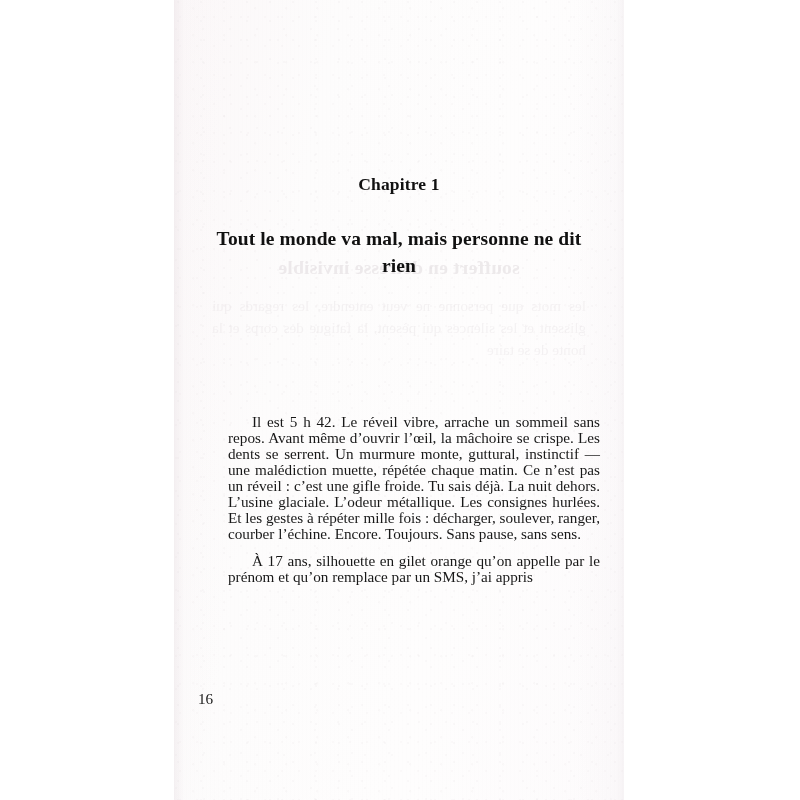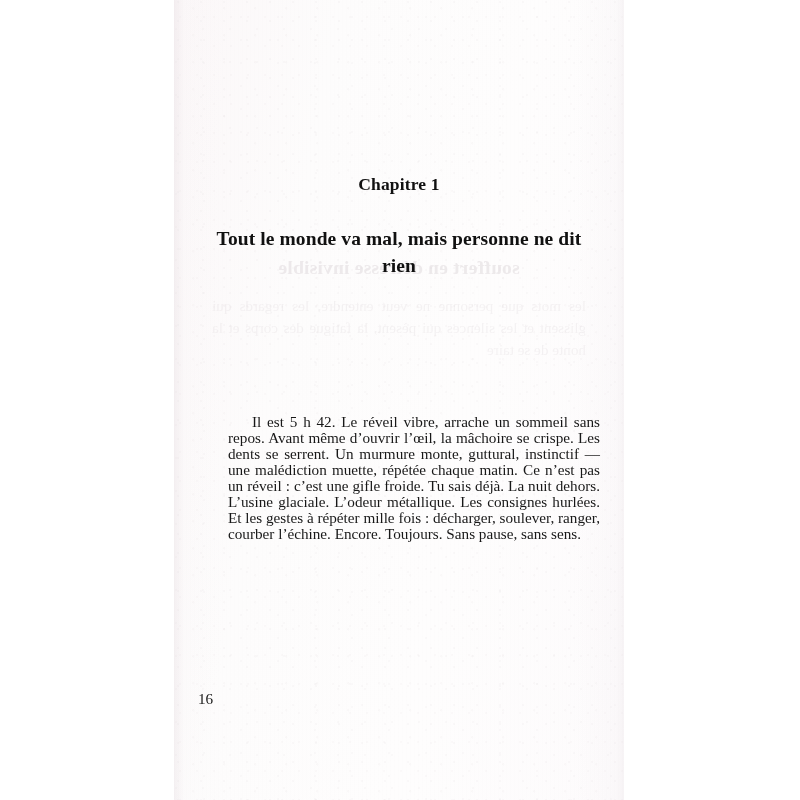--- a/index.html
+++ b/index.html
@@ -174,20 +174,21 @@
     </div>
 
     <div id="page-content">
 
       <div id="chapter-number">Chapitre 1</div>
 
       <h1 id="chapter-title">Tout le monde va mal, mais personne ne dit rien</h1>
 
       <div id="body-text">
         <p>Il est 5 h 42. Le réveil vibre, arrache un sommeil sans repos. Avant même d’ouvrir l’œil, la mâchoire se crispe. Les dents se serrent. Un murmure monte, guttural, instinctif — une malédiction muette, répétée chaque matin. Ce n’est pas un réveil : c’est une gifle froide. Tu sais déjà. La nuit dehors. L’usine glaciale. L’odeur métallique. Les consignes hurlées. Et les gestes à répéter mille fois : décharger, soulever, ranger, courber l’échine. Encore. Toujours. Sans pause, sans sens.</p>
+        <p>À 17 ans, silhouette en gilet orange qu’on appelle par le prénom et qu’on remplace par un SMS, j’ai appris</p>
       </div>
 
       <div id="page-number">16</div>
 
     </div>
 
     <div id="scan-grain"></div>
 
   </div>
 </div>

